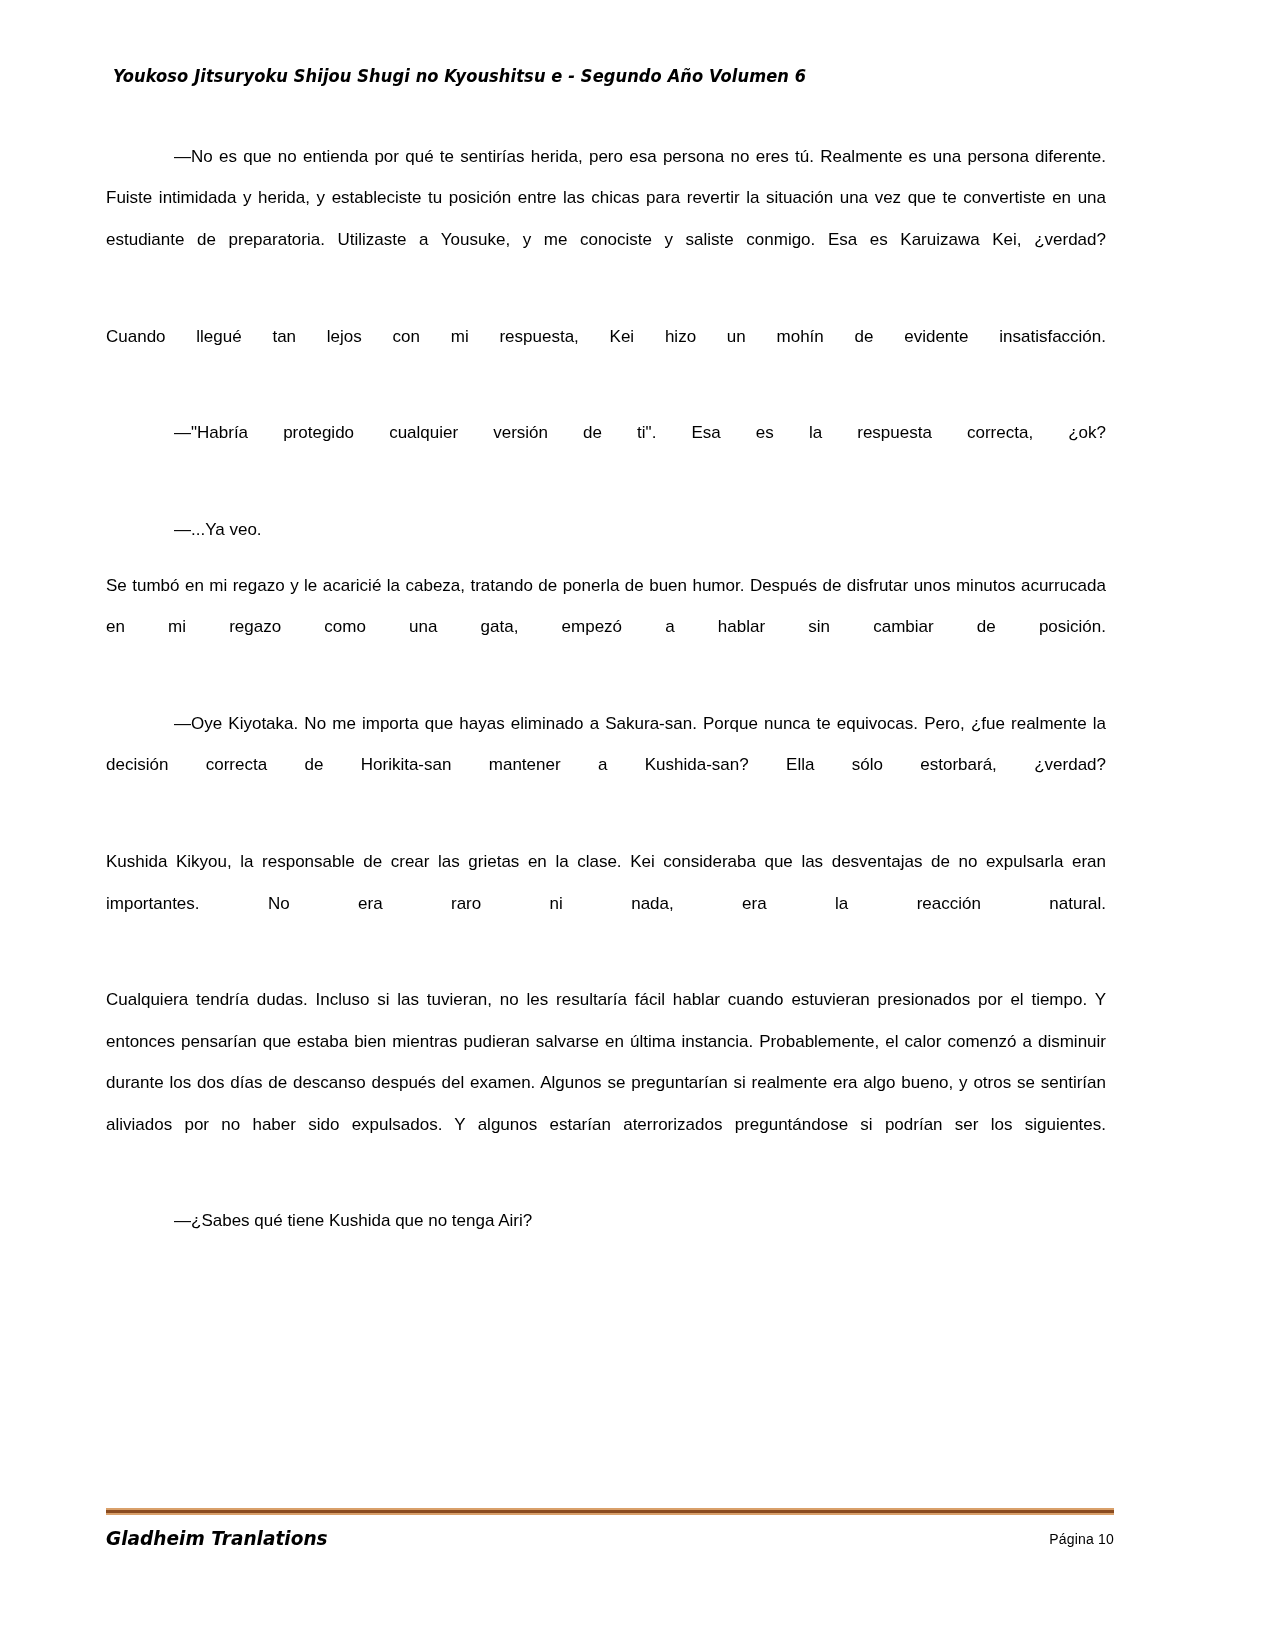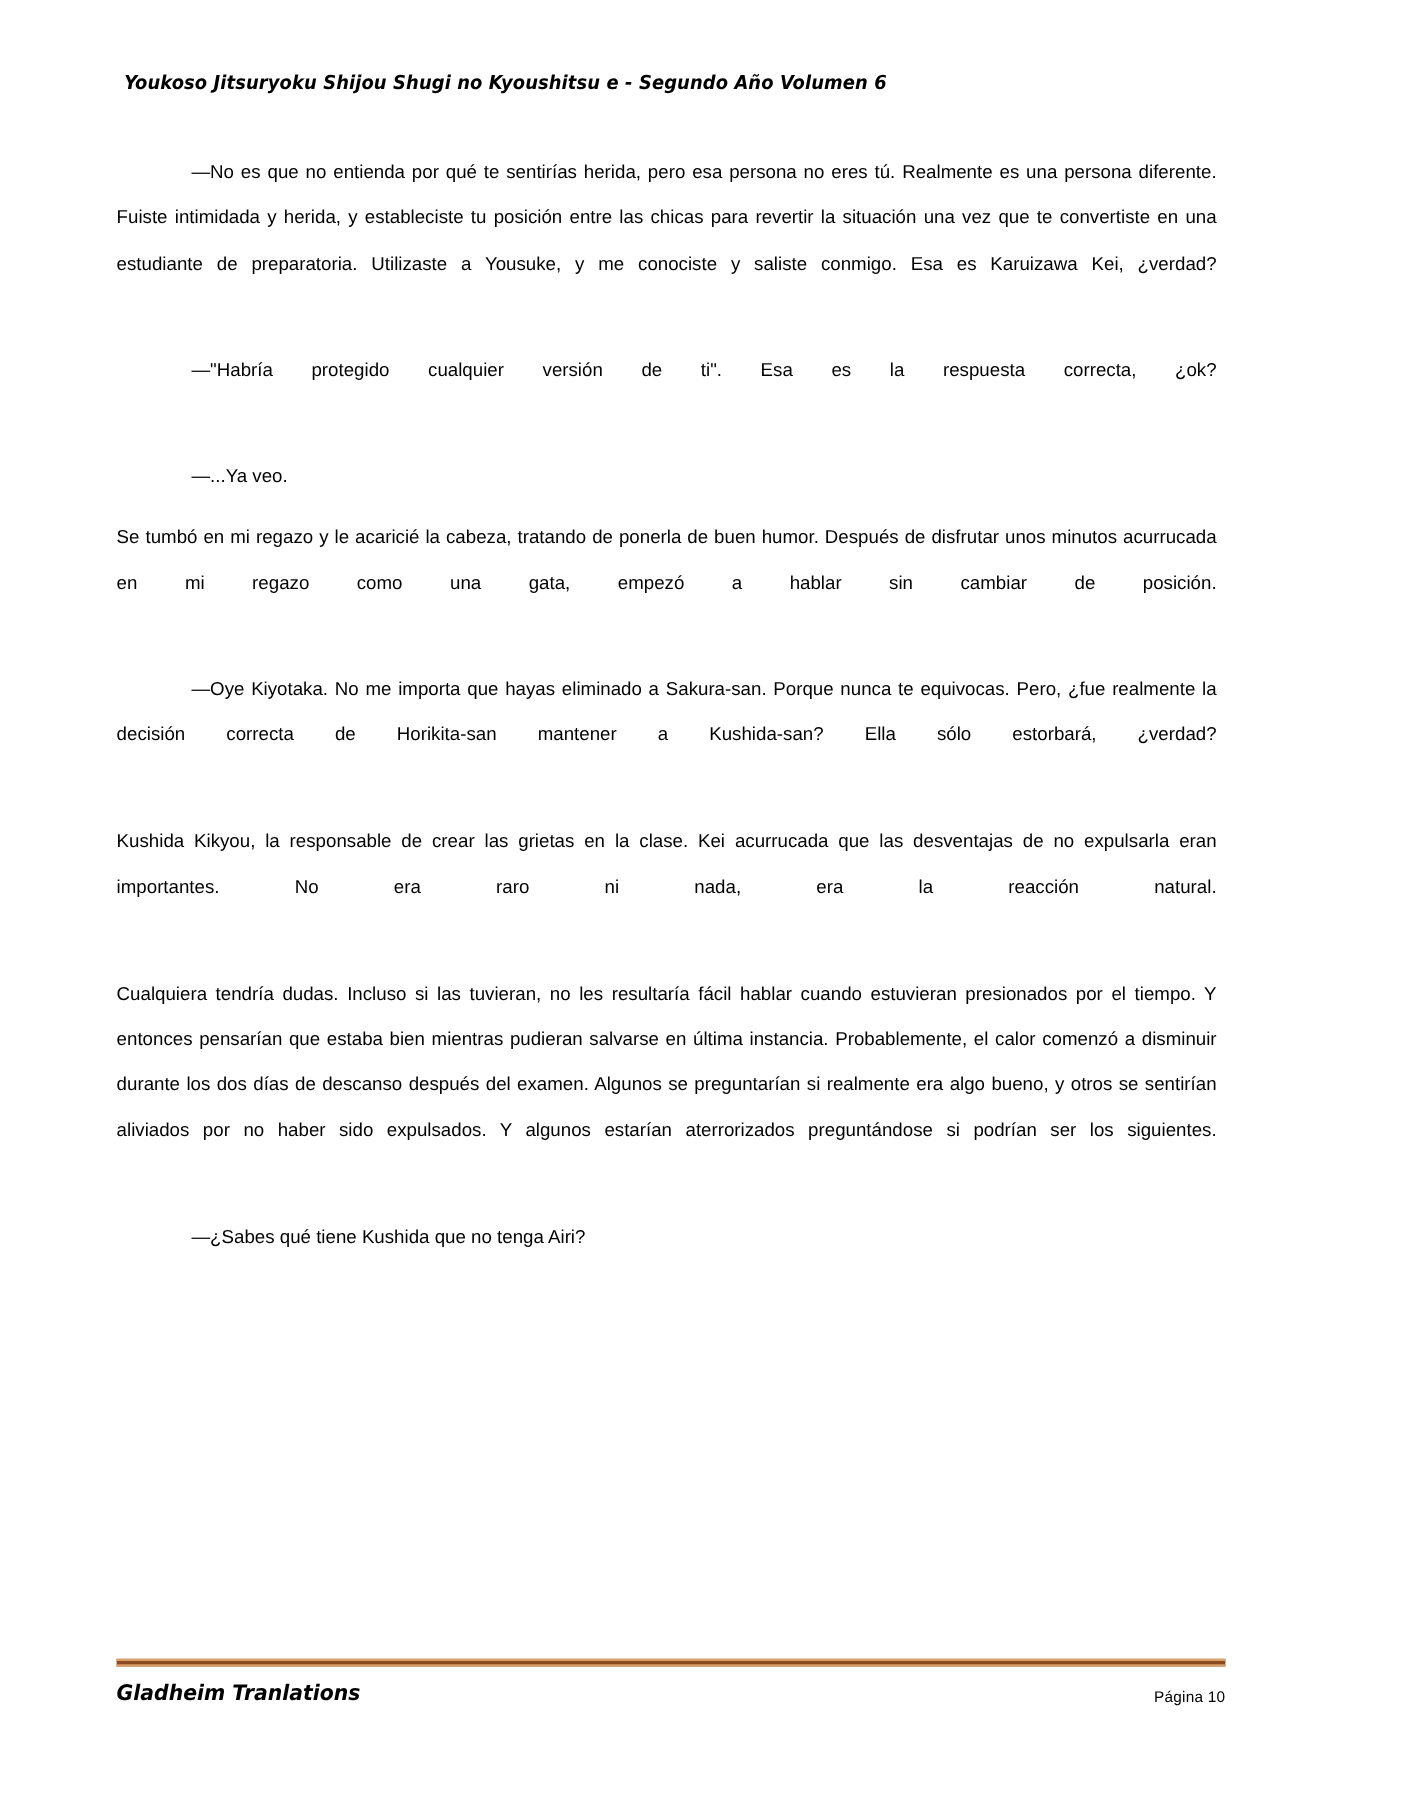--- a/index.html
+++ b/index.html
@@ -87,21 +87,21 @@
     width: 100%;
     height: 7px;
     background: #8a4b20;
     border-top: 2px solid #d9a06a;
     border-bottom: 2px solid #d9a06a;
     box-sizing: border-box;
   }
   .footer-row {
     display: flex;
     justify-content: space-between;
-    align-items: flex-end;
+    align-items: center;
     margin-top: 12px;
   }
   .footer-left {
     font-family: "DejaVu Sans", sans-serif;
     font-weight: bold;
     font-style: italic;
     font-size: 19.5px;
     transform: scaleX(0.95);
     transform-origin: left center;
     white-space: nowrap;
@@ -116,25 +116,26 @@
 <body>
 
 <div class="page">
 
   <div class="header">
     <div class="header-title">Youkoso Jitsuryoku Shijou Shugi no Kyoushitsu e - Segundo Año Volumen 6</div>
   </div>
 
   <div class="content">
     <p class="para indent">—No es que no entienda por qué te sentirías herida, pero esa persona no eres tú. Realmente es una persona diferente. Fuiste intimidada y herida, y estableciste tu posición entre las chicas para revertir la situación una vez que te convertiste en una estudiante de preparatoria. Utilizaste a Yousuke, y me conociste y saliste conmigo. Esa es Karuizawa Kei, ¿verdad?</p>
+    <p class="para">Cuando llegué tan lejos con mi respuesta, Kei hizo un mohín de evidente insatisfacción.</p>
     <p class="para indent">—"Habría protegido cualquier versión de ti". Esa es la respuesta correcta, ¿ok?</p>
     <p class="para indent noafter">—...Ya veo.</p>
     <p class="para">Se tumbó en mi regazo y le acaricié la cabeza, tratando de ponerla de buen humor. Después de disfrutar unos minutos acurrucada en mi regazo como una gata, empezó a hablar sin cambiar de posición.</p>
     <p class="para indent">—Oye Kiyotaka. No me importa que hayas eliminado a Sakura-san. Porque nunca te equivocas. Pero, ¿fue realmente la decisión correcta de Horikita-san mantener a Kushida-san? Ella sólo estorbará, ¿verdad?</p>
-    <p class="para">Kushida Kikyou, la responsable de crear las grietas en la clase. Kei acurrucada que las desventajas de no expulsarla eran importantes. No era raro ni nada, era la reacción natural.</p>
+    <p class="para">Kushida Kikyou, la responsable de crear las grietas en la clase. Kei consideraba que las desventajas de no expulsarla eran importantes. No era raro ni nada, era la reacción natural.</p>
     <p class="para">Cualquiera tendría dudas. Incluso si las tuvieran, no les resultaría fácil hablar cuando estuvieran presionados por el tiempo. Y entonces pensarían que estaba bien mientras pudieran salvarse en última instancia. Probablemente, el calor comenzó a disminuir durante los dos días de descanso después del examen. Algunos se preguntarían si realmente era algo bueno, y otros se sentirían aliviados por no haber sido expulsados. Y algunos estarían aterrorizados preguntándose si podrían ser los siguientes.</p>
     <p class="para indent noafter">—¿Sabes qué tiene Kushida que no tenga Airi?</p>
 
   </div>
 
   <div class="footer">
     <div class="footer-rule"></div>
     <div class="footer-row">
       <div class="footer-left">Gladheim Tranlations</div>
       <div class="footer-right">Página 10</div>

